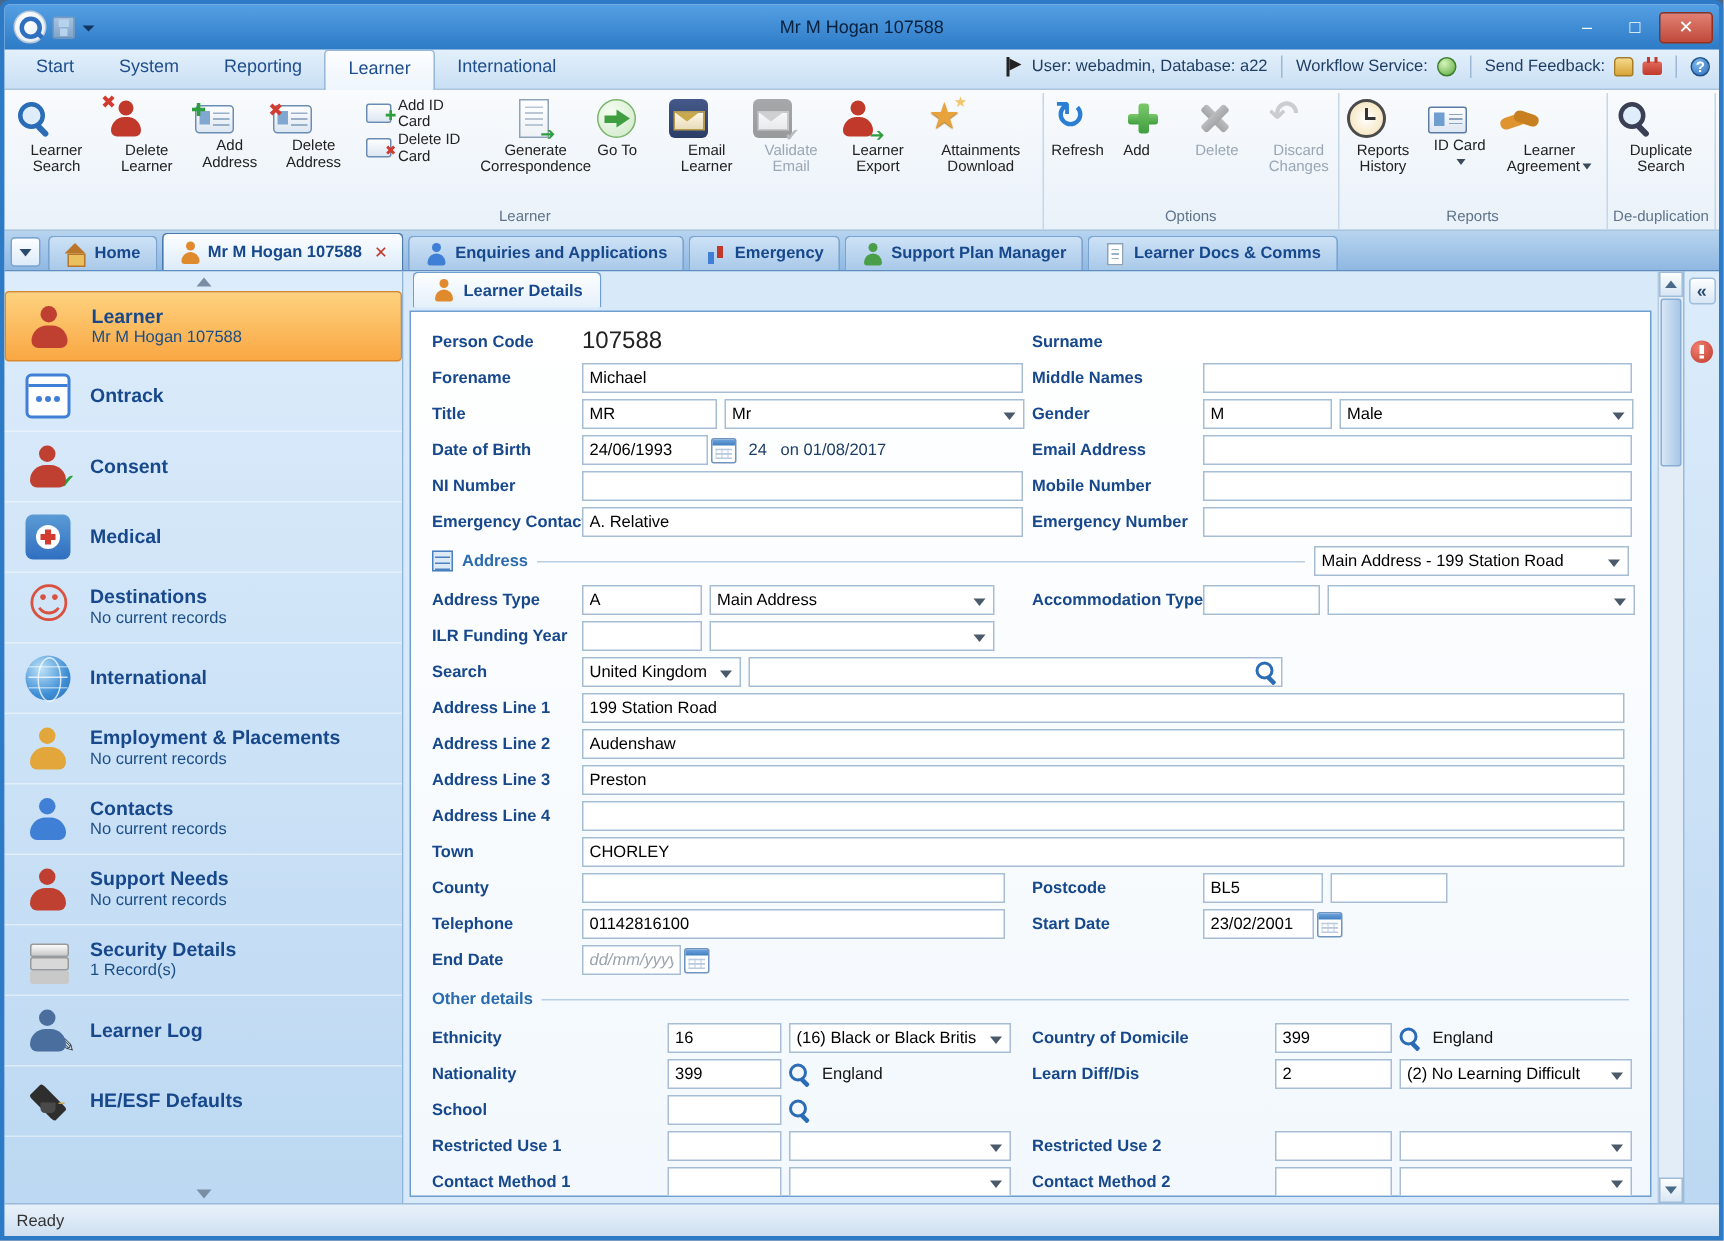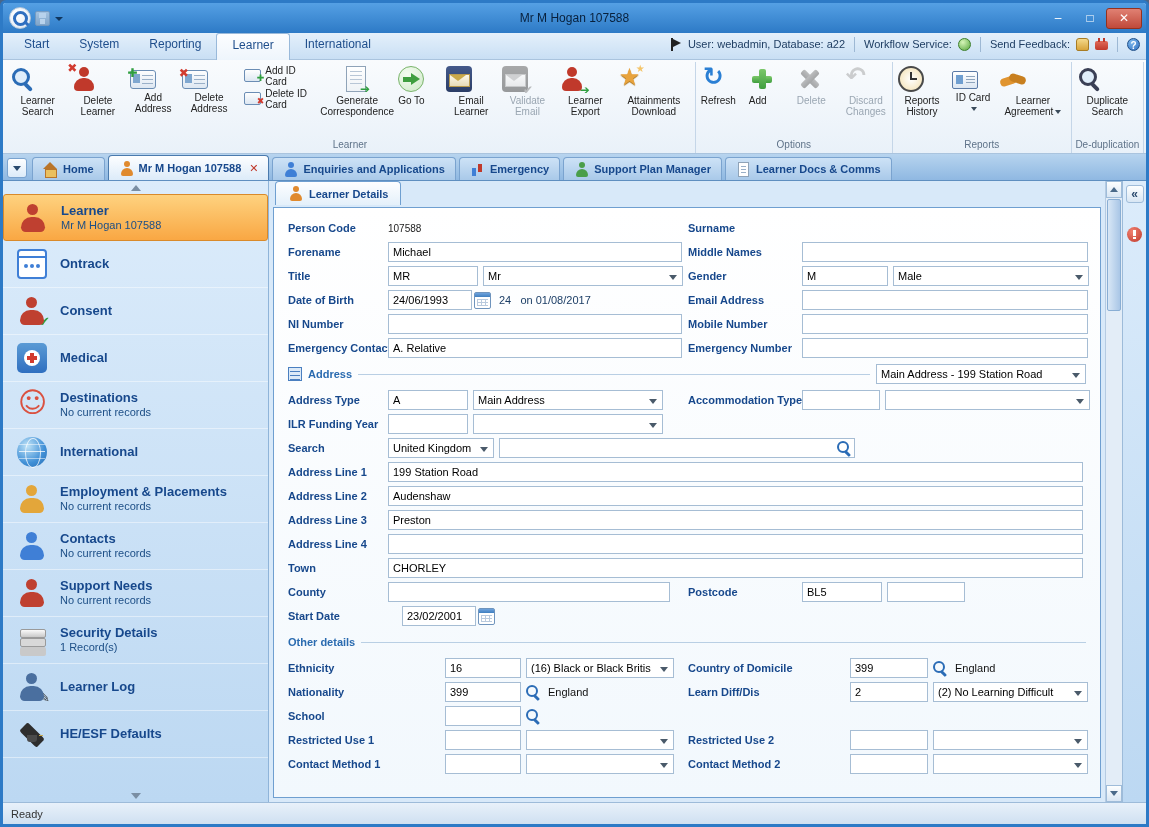--- a/index.html
+++ b/index.html
@@ -235,21 +235,21 @@
   .panel { flex:1; border:1px solid #6f9fd0; background:linear-gradient(#ffffff,#f2f8fd); margin:0 4px 4px 4px;
            padding:8px 0 0 14px; overflow:hidden; }
 
   .frow { display:flex; align-items:center; height:24px; }
   .c1 { width:400px; display:flex; align-items:center; flex:none; }
   .c2 { flex:1; display:flex; align-items:center; min-width:0; }
   .flbl { width:100px; flex:none; font-size:11px; font-weight:bold; color:#17488c; white-space:nowrap; }
   .flbl.l2 { width:114px; }
   .flbl.wide { width:157px; }
   .flbl.l2w { width:162px; }
-  .static { font-size:10px; color:#222; }
+  .static { font-size:16px; color:#222; }
   .tb { height:20px; border:1px solid #a6bdd4; background:#fff; font-size:11px; padding:1px 4px; color:#000;
         font-family:"Liberation Sans",sans-serif; outline:none; flex:none; }
   .tb::placeholder { color:#9aa4ae; font-style:italic; }
   .sel { position:relative; background:#fff; border:1px solid #a6bdd4; height:20px; display:flex; align-items:center;
          padding:0 18px 0 4px; font-size:11px; color:#000; overflow:hidden; white-space:nowrap; cursor:pointer;
          flex:none; }
   .sel::after { content:""; position:absolute; right:5px; top:8px; border-left:4px solid transparent;
                 border-right:4px solid transparent; border-top:5px solid #4a5a6a; }
   .gap { width:5px; flex:none; }
   .w66{width:66px}.w74{width:74px}.w76{width:76px}.w78{width:78px}.w80{width:80px}.w84{width:84px}
@@ -740,27 +740,36 @@
           </div>
           <div class="c2">
             <span class="flbl l2">Postcode</span>
             <input class="tb w80" value="BL5" style="">
             <span class="gap"></span>
             <input class="tb w78" value="" style="">
           </div>
         </div>
 
         <div class="frow">
+          <div class="c1">
+            <span class="flbl">Telephone</span>
+            <input class="tb w282" value="01142816100" style="">
+          </div>
           <div class="c2">
             <span class="flbl l2">Start Date</span>
             <input class="tb w74" value="23/02/2001" style="">
             <span class="cal"></span>
           </div>
         </div>
 
+        <div class="frow">
+          <span class="flbl">End Date</span>
+          <input class="tb w66" placeholder="dd/mm/yyyy" style="">
+          <span class="cal"></span>
+        </div>
 
         <div class="sechdr">
           <span class="shlabel">Other details</span>
           <span class="shline"></span>
         </div>
 
         <div class="frow">
           <div class="c1">
             <span class="flbl wide">Ethnicity</span>
             <input class="tb w76" value="16" style="">

